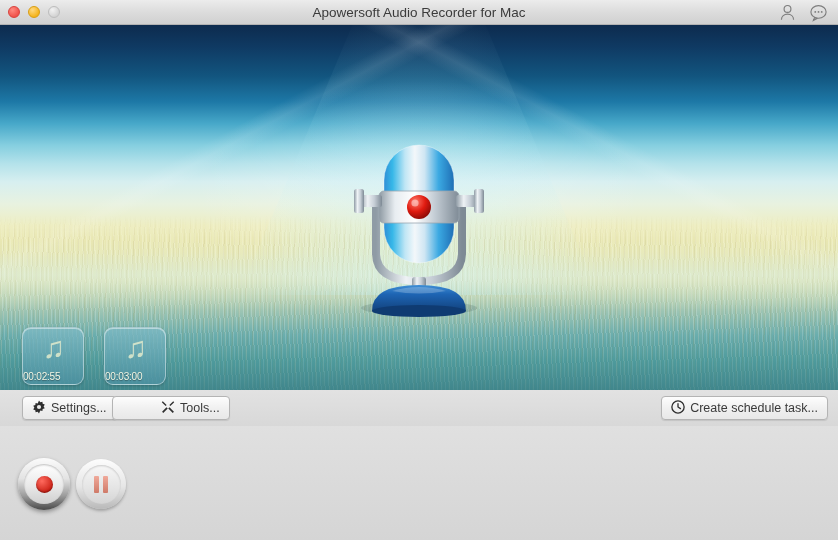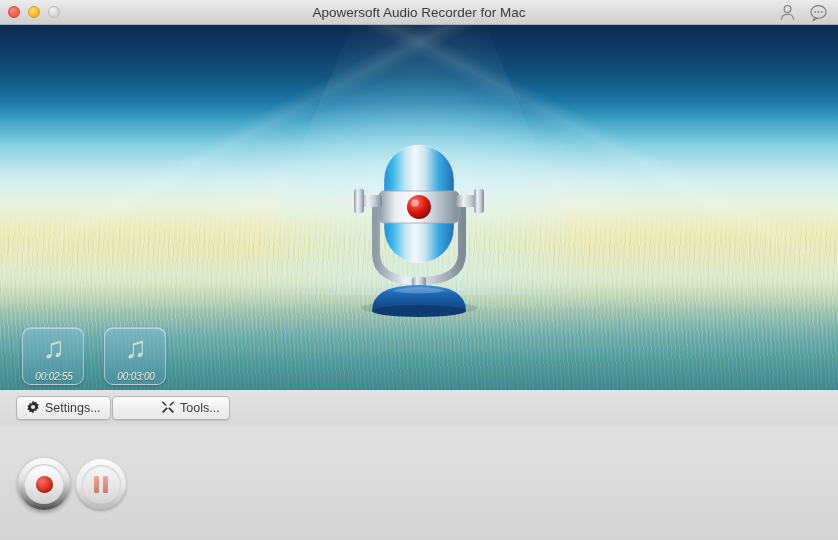--- a/index.html
+++ b/index.html
@@ -123,45 +123,44 @@
     border: 1px solid rgba(255,255,255,0.45);
     box-shadow: inset 0 1px 0 rgba(255,255,255,0.45), 0 1px 3px rgba(0,0,0,0.20);
     box-sizing: border-box;
     overflow: hidden;
   }
   .thumb .note {
     position: absolute; left: 0; top: 2px; width: 62px; text-align: center;
     font-size: 30px; color: #e2ebcd; opacity: 0.85; line-height: 36px;
   }
   .thumb .dur {
-    position: absolute; left: 0; bottom: 2px; width: 62px; text-align: center;
+    position: absolute; left: 0; bottom: 2px; width: 62px; 
     font-size: 10px; color: #f2f6e4; letter-spacing: -0.2px;
     text-shadow: 0 1px 1px rgba(0,0,0,0.35);
-    font-style: italic;
   }
 
   
   .toolbar {
     position: absolute; left: 0; top: 390px;
     width: 838px; height: 36px;
     background: linear-gradient(to bottom, #e2e2e2, #d8d8d8);
   }
   .btn-gray {
     position: absolute; top: 6px;
     height: 24px; box-sizing: border-box;
     display: flex; align-items: center; gap: 5px;
     padding: 0 9px;
     border-radius: 4px;
     border: 1px solid #b4b4b4;
     background: linear-gradient(to bottom, #fdfdfd, #f0f0f0 52%, #e8e8e8);
     box-shadow: 0 1px 1px rgba(0,0,0,0.10);
     font-size: 12.5px; color: #3a3a3a;
     cursor: default;
   }
-  #settings-btn { left: 16px; }
+  #settings-btn { left: 22px; }
   #tools-btn { left: 112px; padding-left: 48px; }
   #schedule-btn { right: 10px; }
 
   
   .bottom {
     position: absolute; left: 0; top: 426px;
     width: 838px; height: 114px;
     background: linear-gradient(to bottom, #e0e0e0, #d5d5d5);
   }
   .round-btn {
@@ -339,20 +338,29 @@
         <svg width="14" height="14" viewBox="0 0 16 16">
             <path d="M2 1.4l4.4 4.4-1.1 1.1L.9 2.5z" fill="#2e2e2e"></path>
             <path d="M14 1.4L9.6 5.8l1.1 1.1 4.4-4.4z" fill="#2e2e2e"></path>
             <path d="M1.2 13.4l5.1-5.1 1.4 1.4-5.1 5.1z" fill="#2e2e2e"></path>
             <path d="M14.8 13.4L9.7 8.3 8.3 9.7l5.1 5.1z" fill="#2e2e2e"></path>
           </svg>
       </span>
       <span>Tools...</span>
     </div>
 
+    <div class="btn-gray" id="schedule-btn">
+      <span>
+        <svg width="14" height="14" viewBox="0 0 16 16">
+            <circle cx="8" cy="8" r="7" fill="none" stroke="#2e2e2e" stroke-width="1.5"></circle>
+            <path d="M8 4.2V8l2.8 1.9" fill="none" stroke="#2e2e2e" stroke-width="1.5" stroke-linecap="round"></path>
+          </svg>
+      </span>
+      <span>Create schedule task...</span>
+    </div>
   </div>
 
   <div class="bottom">
 
     <div class="round-btn" id="record-btn">
       <div class="inner">
         <div class="dot"></div>
       </div>
     </div>
 

